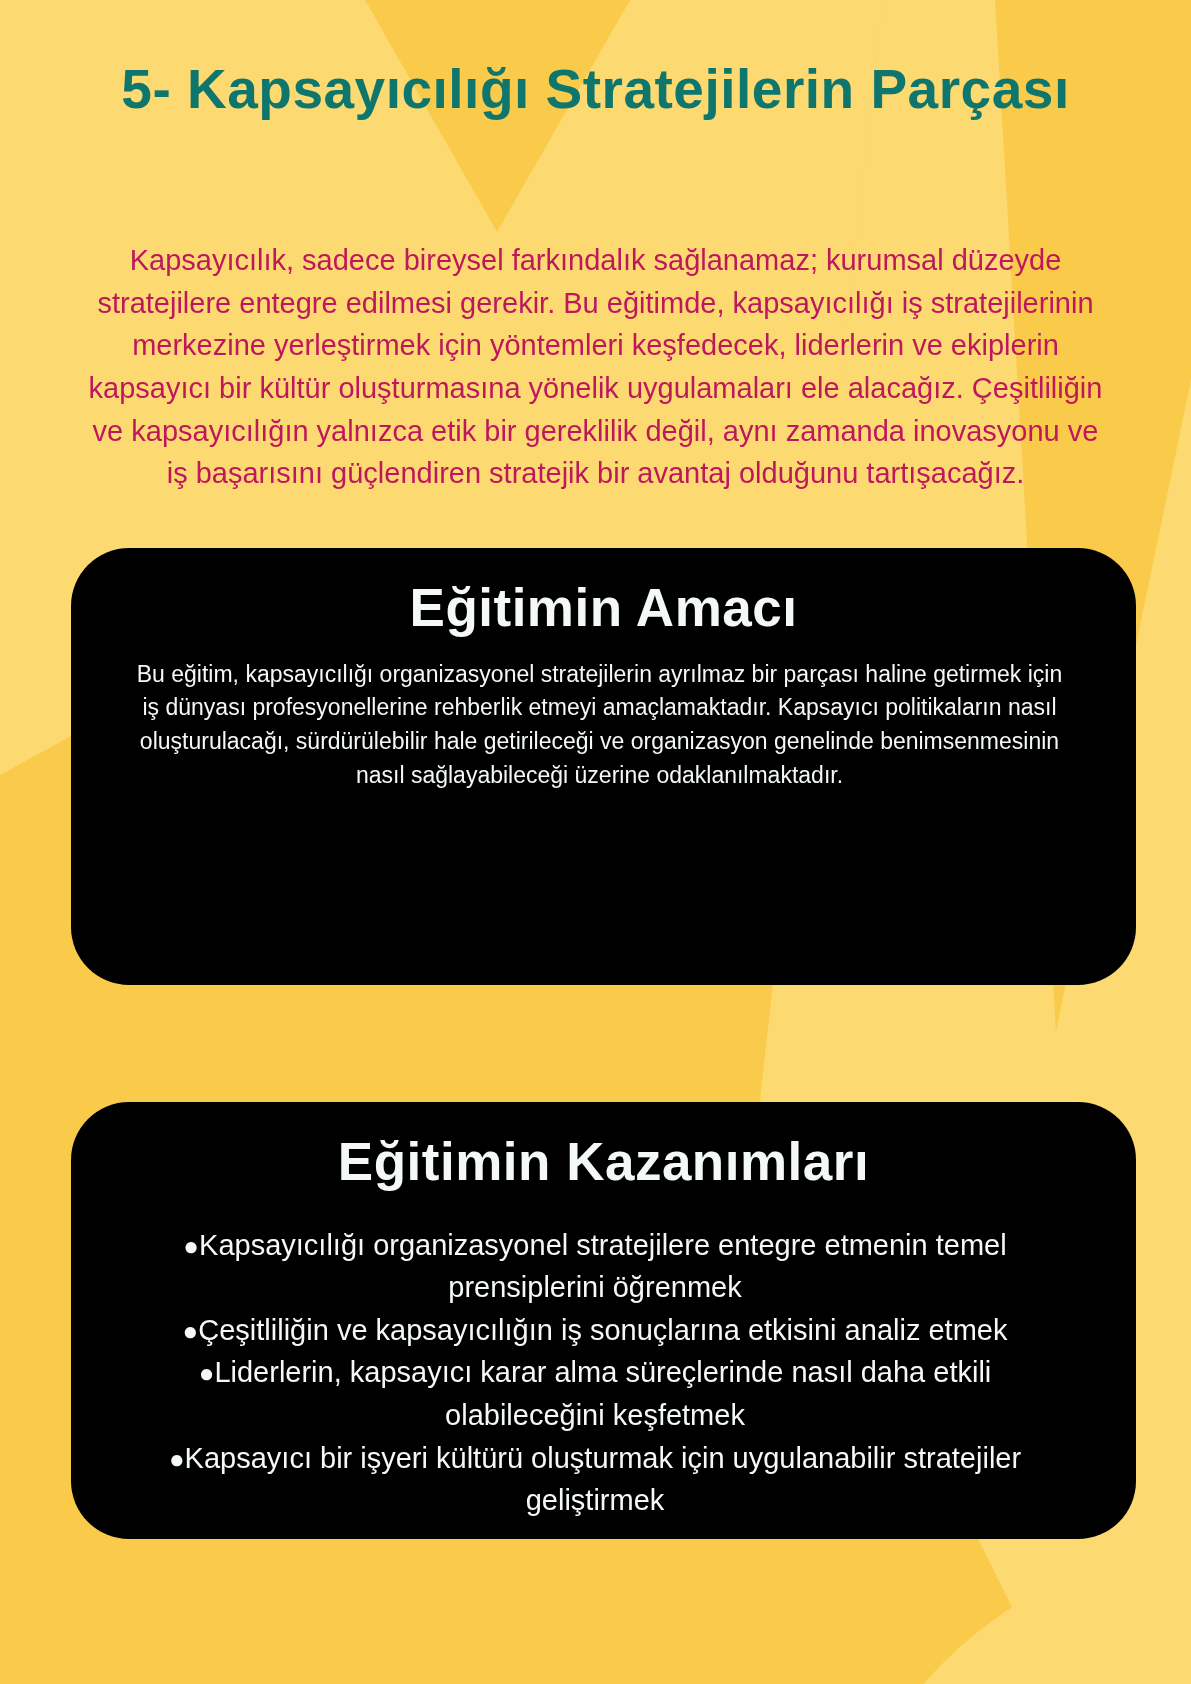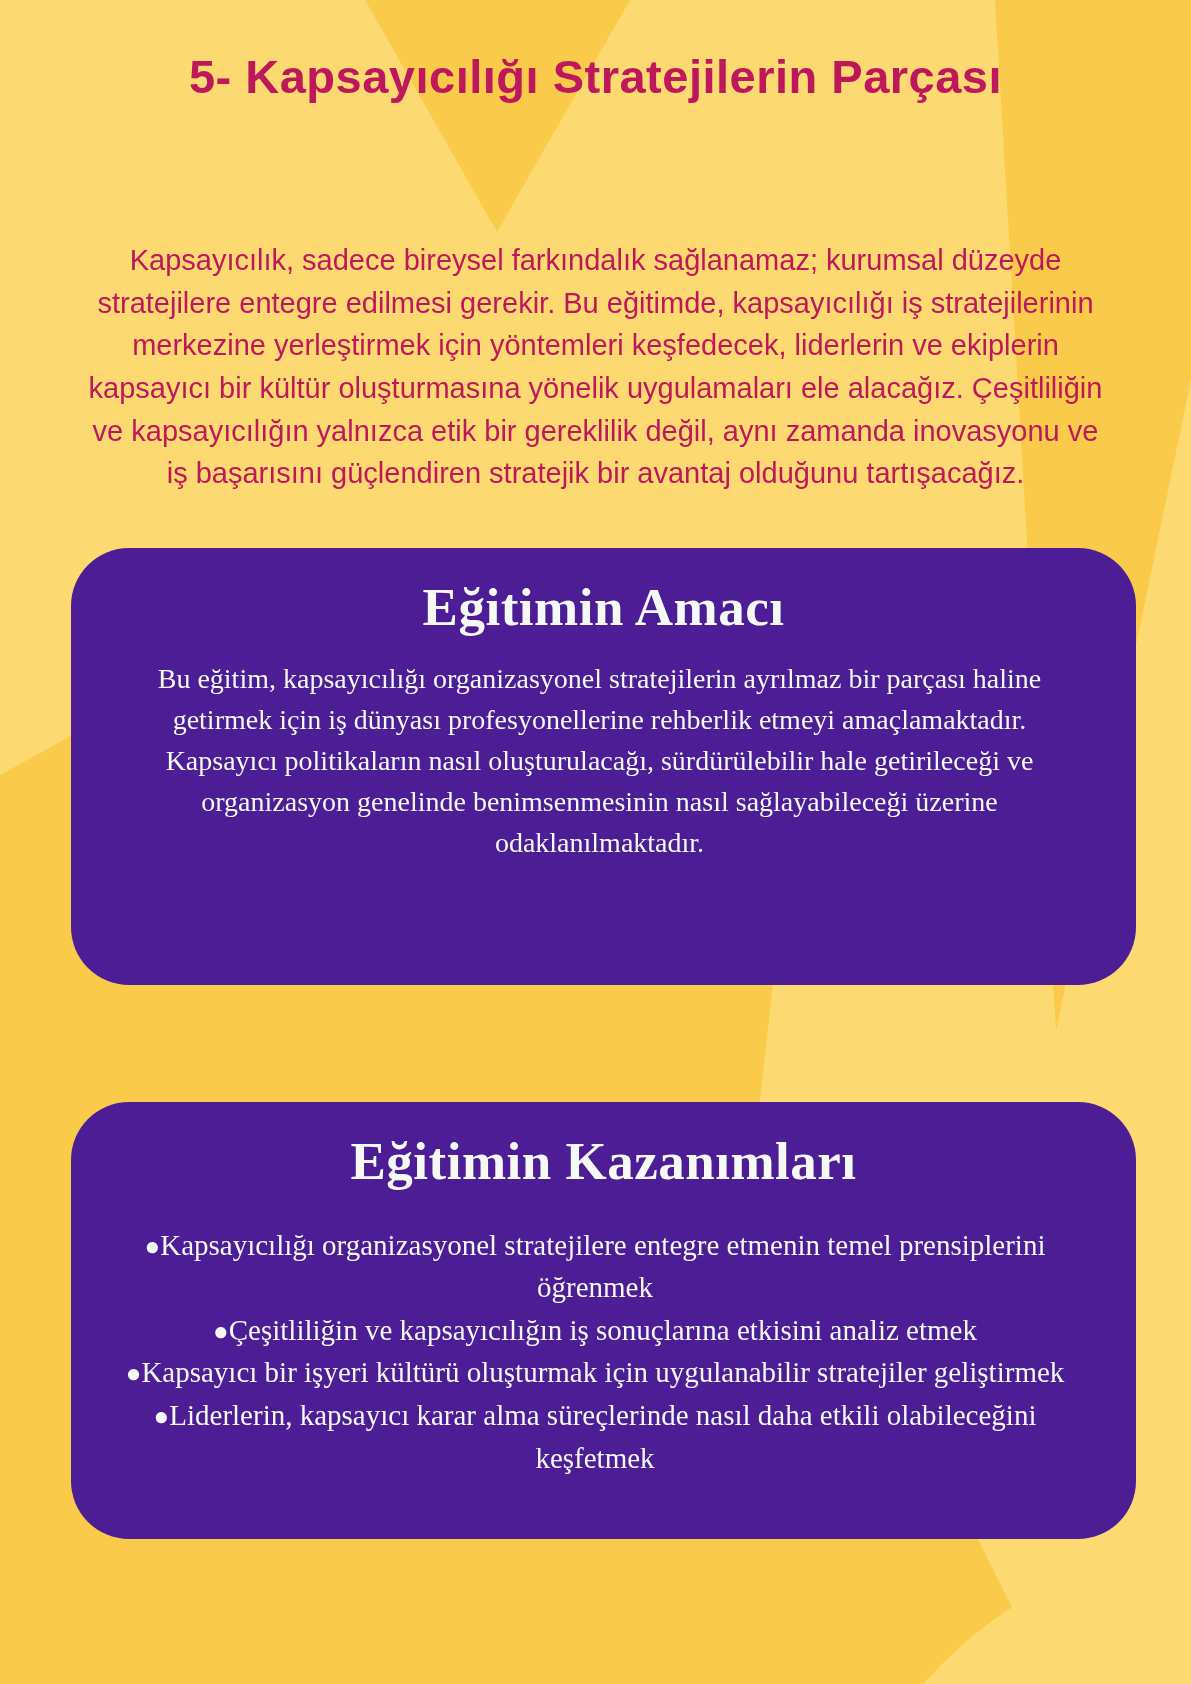--- a/index.html
+++ b/index.html
@@ -9,39 +9,39 @@
     font-family:"Liberation Sans", sans-serif;
   }
   .bg-layer{position:absolute;left:0;top:0;width:1191px;height:1684px;pointer-events:none;}
   .ray-topleft{background:#FDD971;clip-path:polygon(0 0,883px 0,822px 548px,413px 548px,0 775px);}
   .notch-top{background:#FACB4A;clip-path:polygon(365px 0,630px 0,497px 232px);}
   .band-right{background:#FDD971;clip-path:polygon(883px 0,995px 0,1191px 380px,1191px 1684px,1050px 1684px,760px 1100px);}
   .ray-topright{background:#FACB4A;clip-path:polygon(995px 0,1191px 0,1191px 380px,1056px 1031px);}
   .circle-bottomright{position:absolute;left:820px;top:1540px;width:840px;height:840px;border-radius:50%;background:#FDD971;pointer-events:none;}
 
   .page-title{
-    position:absolute;top:44px;left:0;right:0;text-align:center;
-    color:#be185d;font-size:47px;font-weight:700;line-height:1.42;letter-spacing:.5px;
+    position:absolute;top:50px;left:0;right:0;text-align:center;
+    color:#0f766e;font-size:55px;font-weight:700;line-height:1.42;letter-spacing:.5px;
   }
   .intro{
     position:absolute;top:210px;left:80px;width:1031px;text-align:center;
     color:#be185d;font-size:29px;font-weight:400;line-height:1.47;
   }
   .card{
     position:absolute;left:71px;width:1065px;height:437px;
-    background:#4c1d95;border-radius:58px;color:#F4F9F6;
-    box-sizing:border-box;padding:28px 58px 0 58px;text-align:center;font-family:Liberation Serif, serif;
+    background:#000000;border-radius:58px;color:#F4F9F6;
+    box-sizing:border-box;padding:28px 58px 0 58px;text-align:center;
   }
   .card-purpose{top:548px;}
   .card-outcomes{top:1102px;padding-left:45px;padding-right:45px;text-align:center;}
   .card h2{
     margin:0;font-size:53px;font-weight:700;line-height:1.2;letter-spacing:.5px;color:#F4F9F6;
   }
   .card-body{
-    margin:18px 8px 0 0;font-size:28px;font-weight:400;line-height:1.47;
+    margin:18px 8px 0 0;font-size:23px;font-weight:400;line-height:1.47;
   }
   .outcome-list{
     list-style:none;margin:30px 17px 0 0;padding:0;
     font-size:29px;font-weight:400;line-height:1.47;
   }
   .outcome-item{display:block;}
   .bullet-glyph{font-size:26px;}
 </style>
 </head>
 <body>
@@ -61,16 +61,16 @@
 <section class="card card-purpose">
   <h2>Eğitimin Amacı</h2>
   <p class="card-body">Bu eğitim, kapsayıcılığı organizasyonel stratejilerin ayrılmaz bir parçası haline getirmek için iş dünyası profesyonellerine rehberlik etmeyi amaçlamaktadır. Kapsayıcı politikaların nasıl oluşturulacağı, sürdürülebilir hale getirileceği ve organizasyon genelinde benimsenmesinin nasıl sağlayabileceği üzerine odaklanılmaktadır.</p>
 </section>
 
 <section class="card card-outcomes">
   <h2>Eğitimin Kazanımları</h2>
   <ul class="outcome-list">
     <li class="outcome-item"><span class="bullet-glyph">●</span><span>Kapsayıcılığı organizasyonel stratejilere entegre etmenin temel prensiplerini öğrenmek</span></li>
     <li class="outcome-item"><span class="bullet-glyph">●</span><span>Çeşitliliğin ve kapsayıcılığın iş sonuçlarına etkisini analiz etmek</span></li>
+    <li class="outcome-item"><span class="bullet-glyph">●</span><span>Liderlerin, kapsayıcı karar alma süreçlerinde nasıl daha etkili olabileceğini keşfetmek</span></li>
     <li class="outcome-item"><span class="bullet-glyph">●</span><span>Kapsayıcı bir işyeri kültürü oluşturmak için uygulanabilir stratejiler geliştirmek</span></li>
-    <li class="outcome-item"><span class="bullet-glyph">●</span><span>Liderlerin, kapsayıcı karar alma süreçlerinde nasıl daha etkili olabileceğini keşfetmek</span></li>
   </ul>
 </section>
 
 </body></html>

